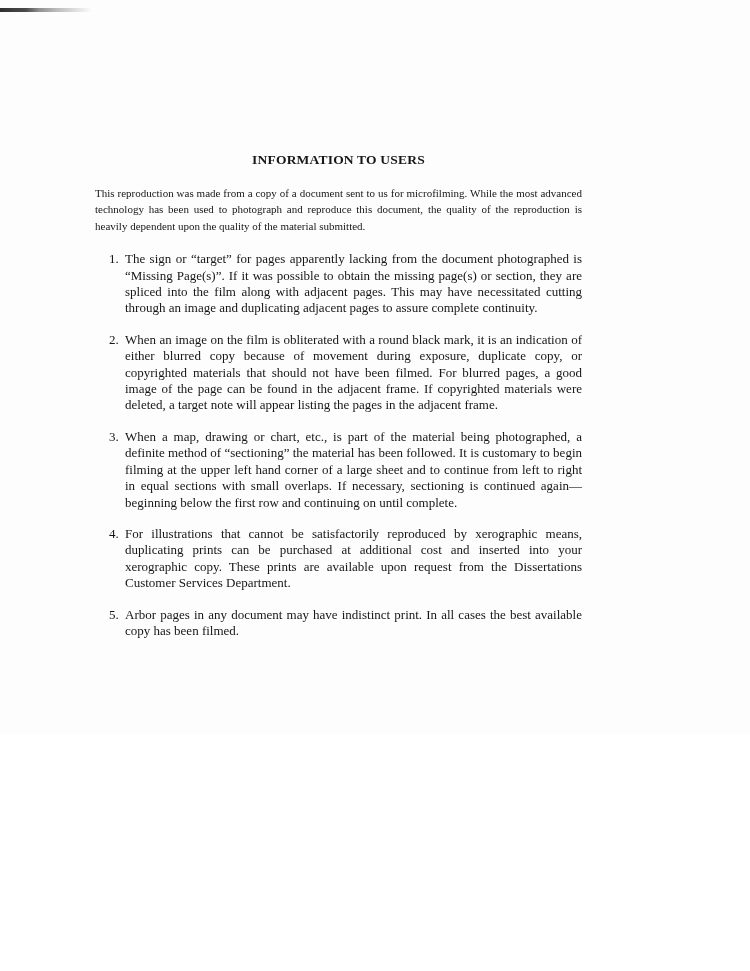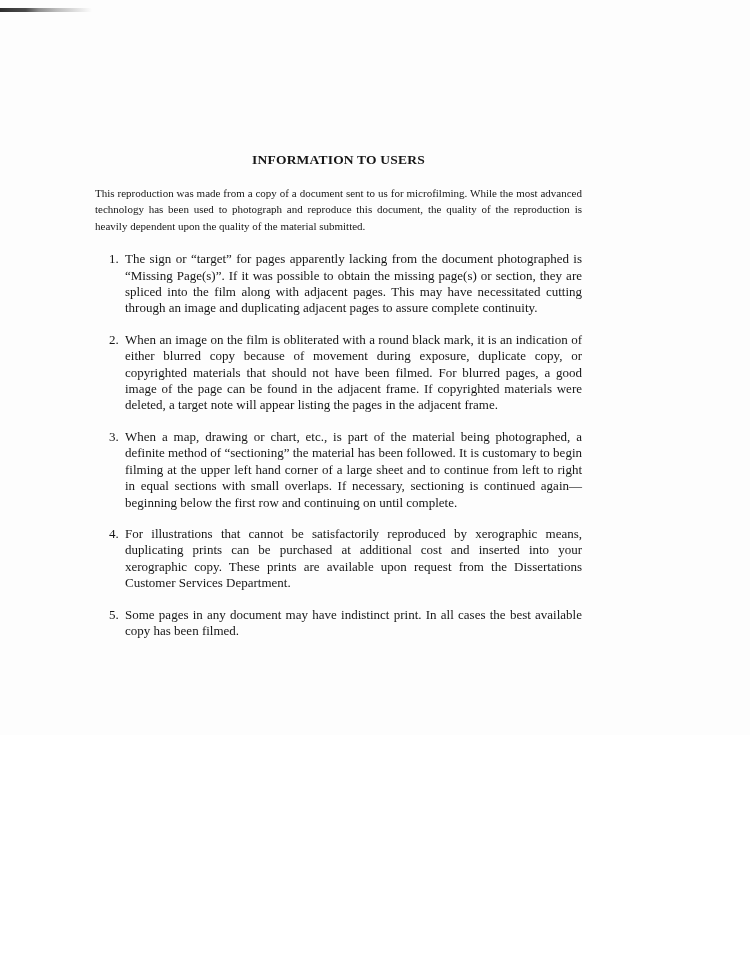--- a/index.html
+++ b/index.html
@@ -142,21 +142,21 @@
         <span class="item-text">When a map, drawing or chart, etc., is part of the material being photographed, a definite method of “sectioning” the material has been followed. It is customary to begin filming at the upper left hand corner of a large sheet and to continue from left to right in equal sections with small overlaps. If necessary, sectioning is continued again—beginning below the first row and continuing on until complete.</span>
       </div>
 
       <div class="num-item">
         <span class="num">4.</span>
         <span class="item-text">For illustrations that cannot be satisfactorily reproduced by xerographic means, duplicating prints can be purchased at additional cost and inserted into your xerographic copy. These prints are available upon request from the Dissertations Customer Services Department.</span>
       </div>
 
       <div class="num-item">
         <span class="num">5.</span>
-        <span class="item-text">Some pages in any document may have indistinct print. In all cases the best available copy has been filmed.</span>
+        <span class="item-text">Arbor pages in any document may have indistinct print. In all cases the best available copy has been filmed.</span>
       </div>
 
     </div>
   </div>
 
   <div class="umi-logo">
     <div class="umi-line l1">University</div>
     <div class="umi-line l2">Department</div>
     <div class="umi-line l3">International</div>
     <div class="umi-address">

